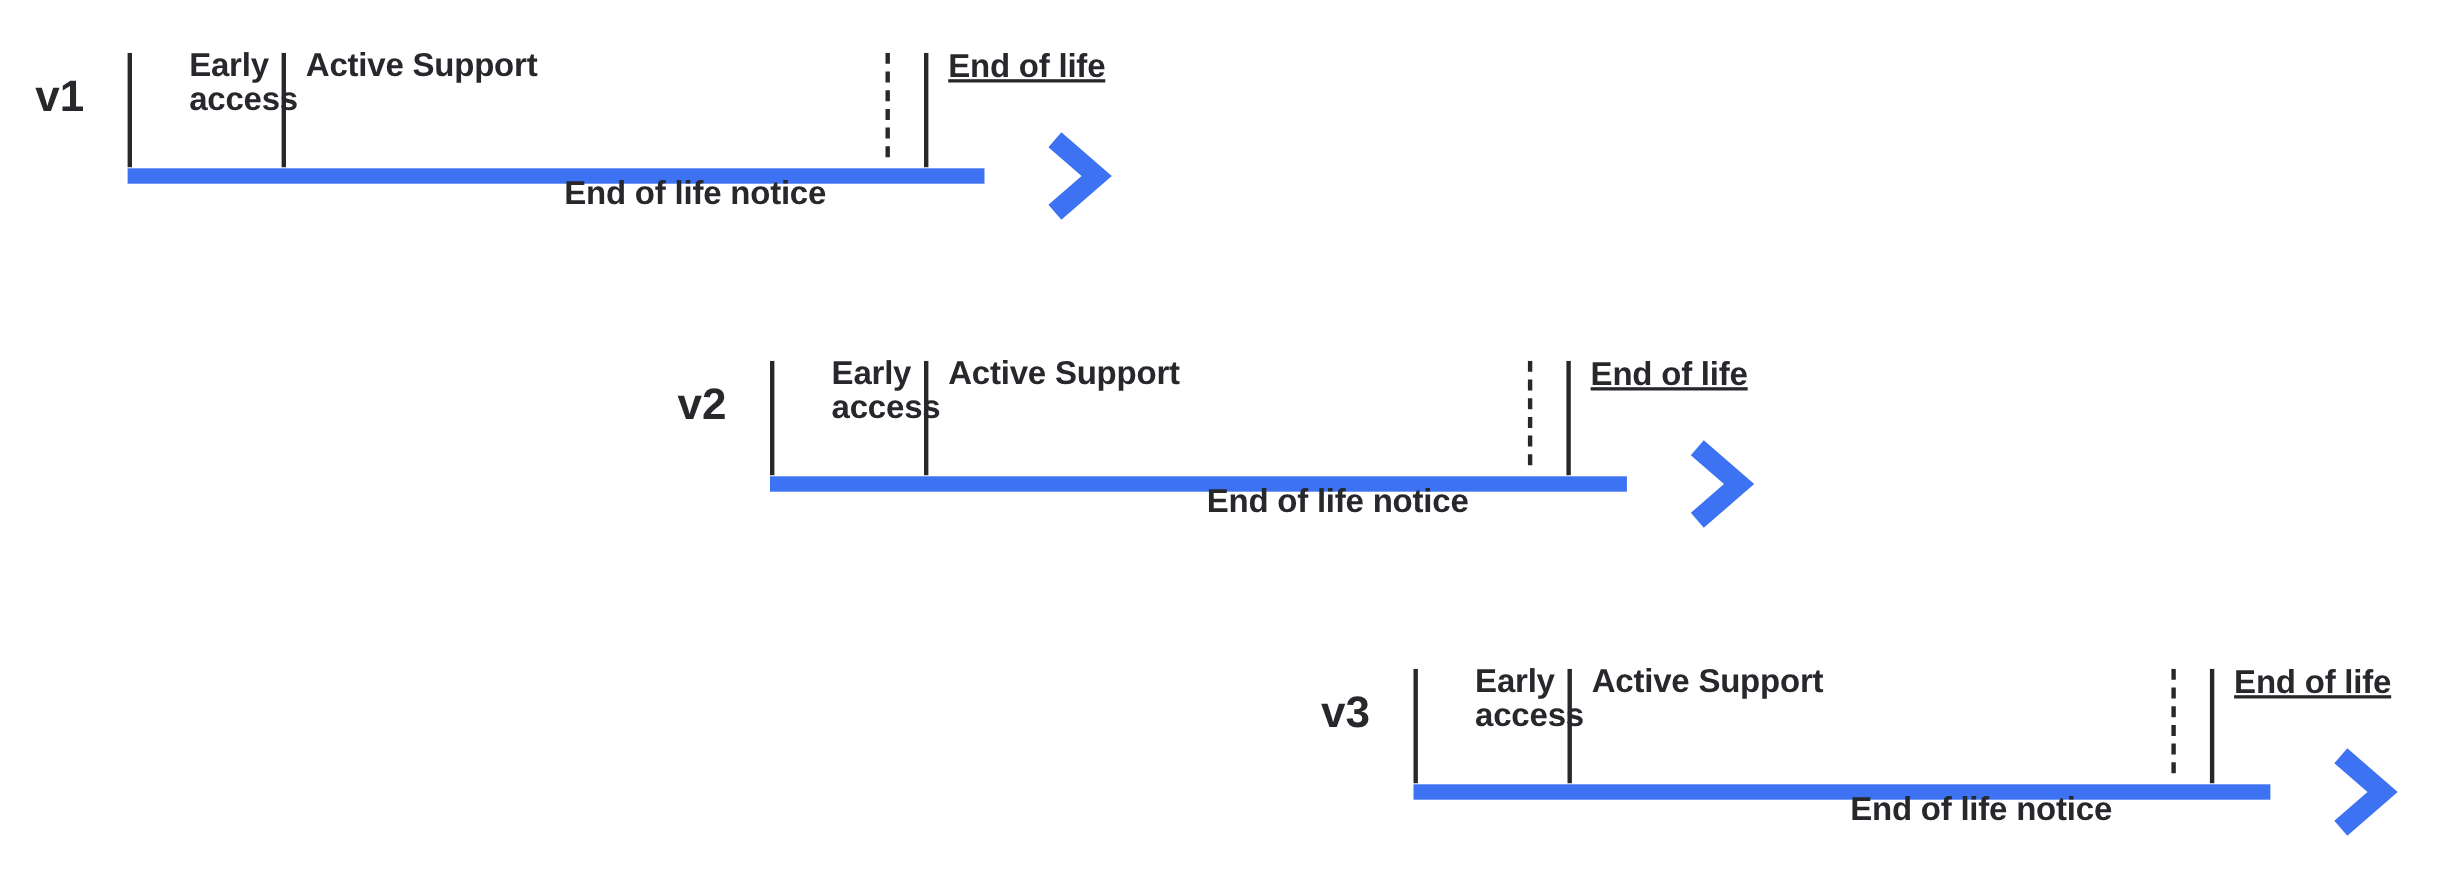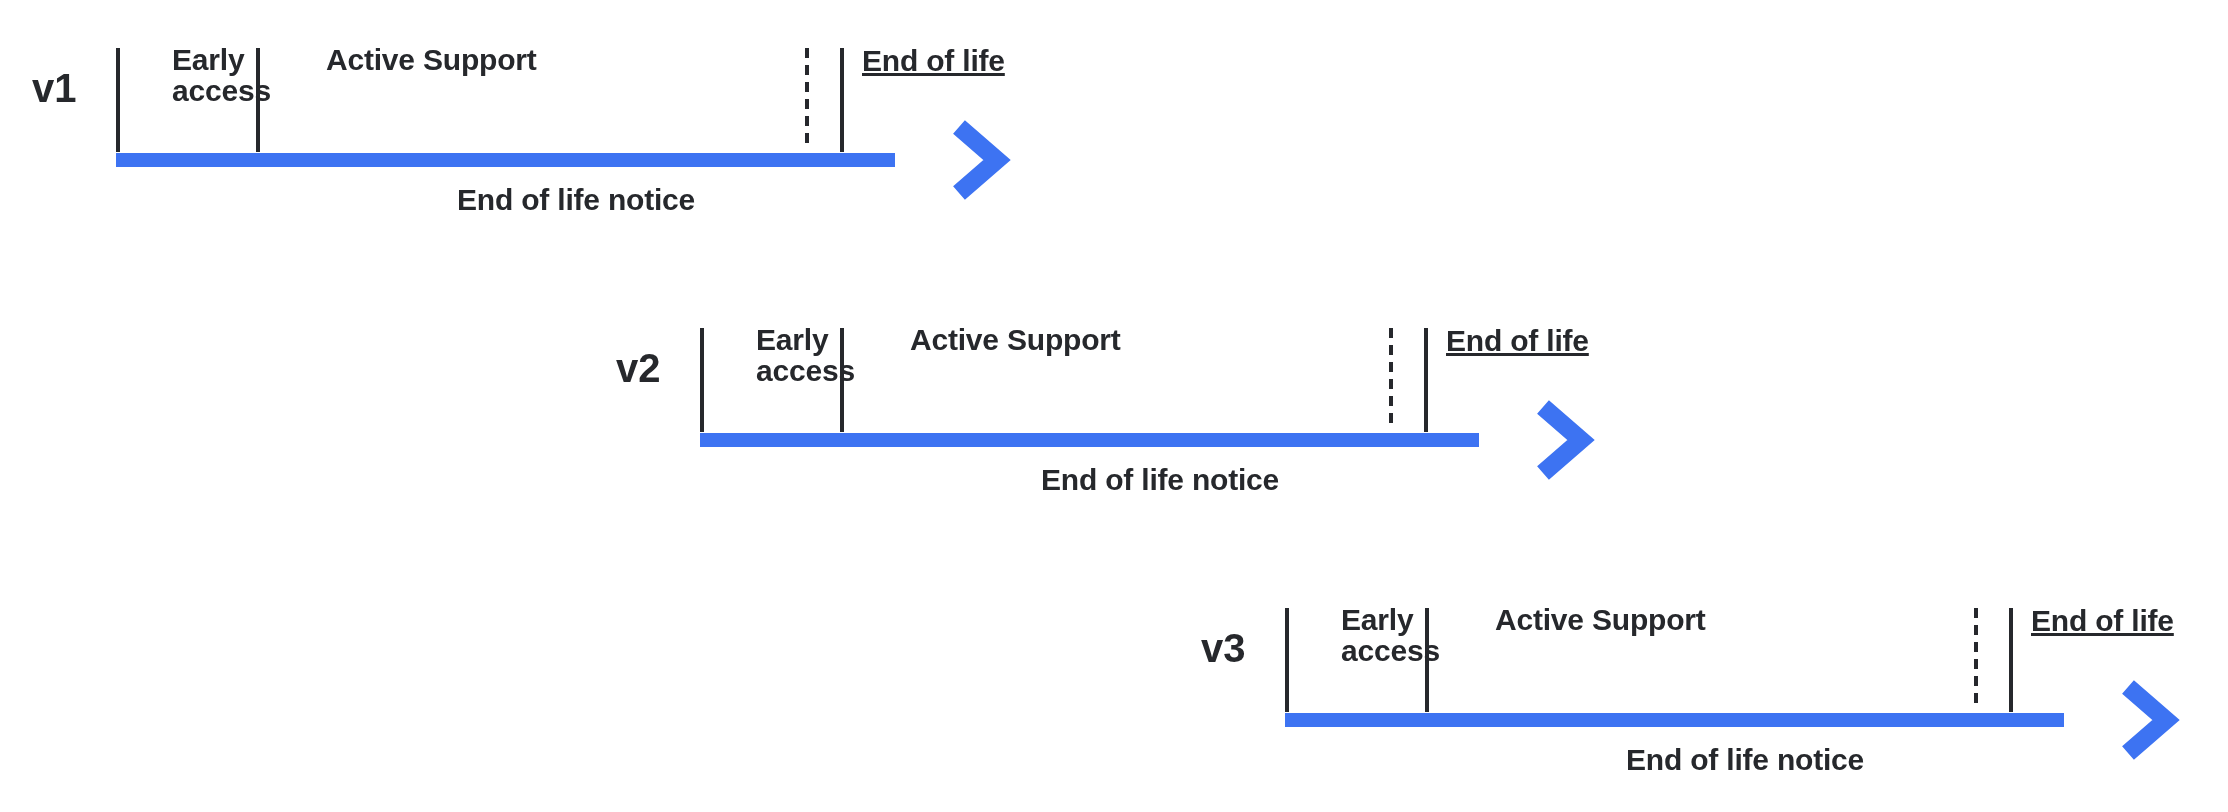--- a/index.html
+++ b/index.html
@@ -34,25 +34,25 @@
     text-align:left;
     white-space:nowrap;
     margin-left:10px;
   }
   .phase{
     position:absolute;
     font-size:30px;font-weight:700;line-height:31px;
     letter-spacing:-0.2px;
   }
   .early{left:118px;top:-4px;width:118px;margin-left:36px;}
-  .active{left:260px;top:-4px;width:430px;white-space:nowrap;margin-left:48px;}
+  .active{left:260px;top:-4px;width:430px;white-space:nowrap;}
   .eol{left:844px;top:-3px;width:170px;white-space:nowrap;text-decoration:underline;}
   .notice{
-    left:439px;top:136px;width:350px;
-    text-align:left;white-space:nowrap;
+    left:439px;top:112px;width:350px;
+    text-align:center;white-space:nowrap;
   }
   svg line.tick{stroke:var(--dark);stroke-width:4;}
   svg line.dashed{stroke:var(--dark);stroke-width:4;stroke-dasharray:10 7;}
   svg rect.shaft{fill:var(--blue);}
   svg polyline.head{stroke:var(--blue);stroke-width:18;fill:none;stroke-linejoin:miter;stroke-miterlimit:10;}
 </style>
 </head>
 <body style="background: rgb(255, 255, 255);">
 
 <div>

